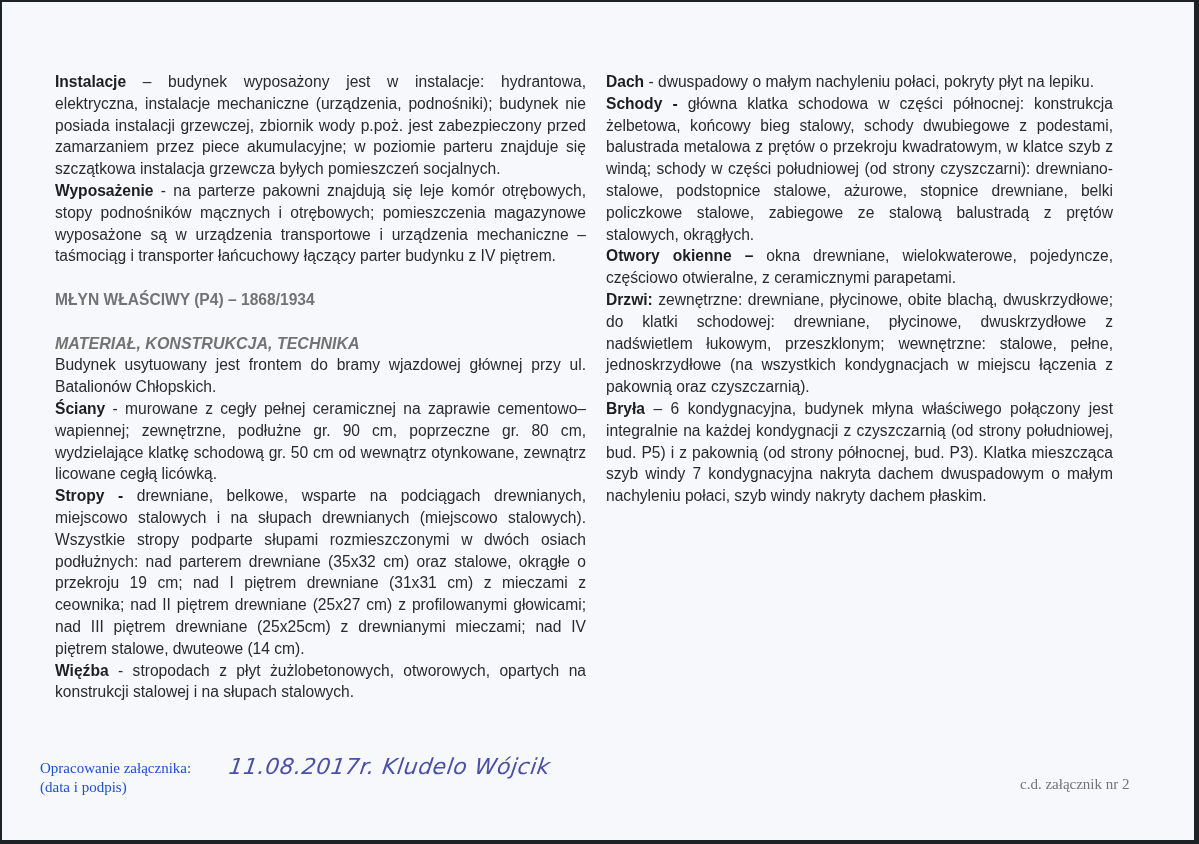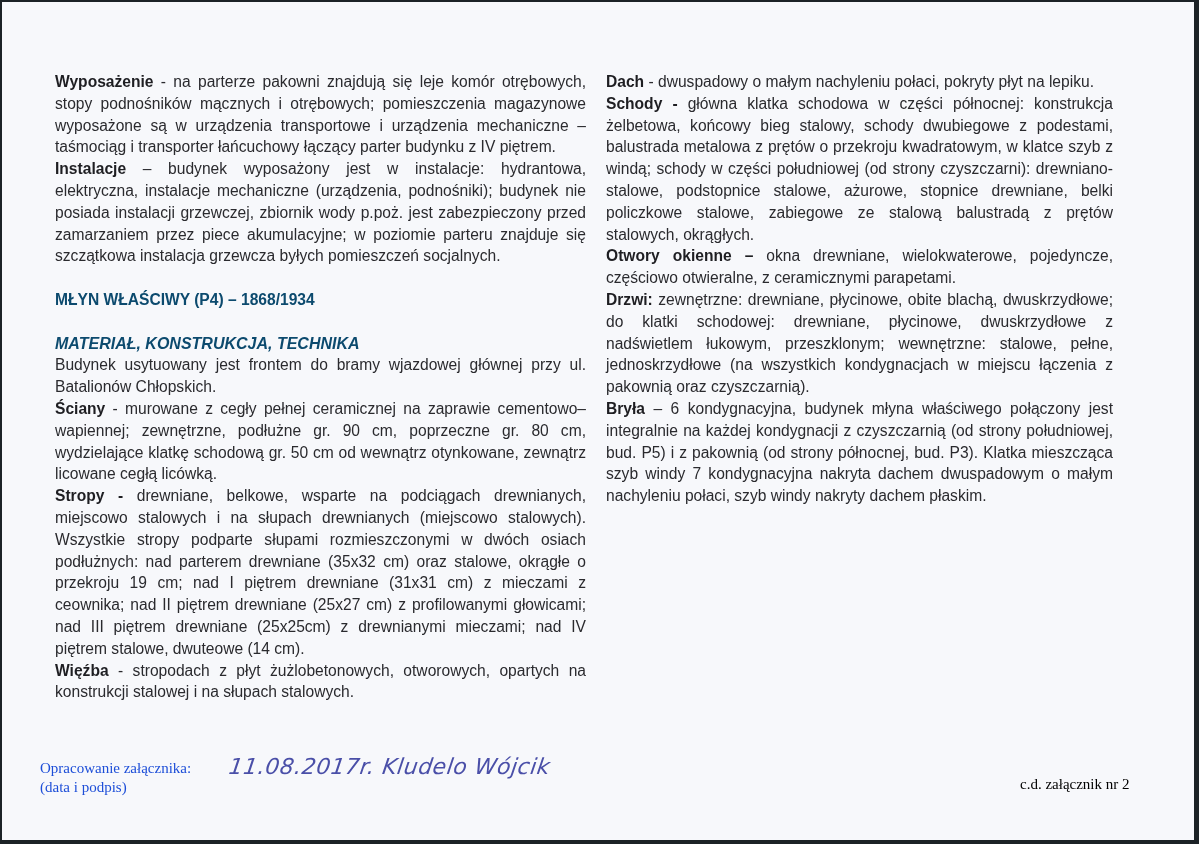--- a/index.html
+++ b/index.html
@@ -17,50 +17,50 @@
   .col {
     position: absolute; top: 69px;
     font-size: 15.6px; line-height: 21.8px;
     text-align: justify;
   }
   .col.left { left: 53px; width: 531px; }
   .col.right { left: 604px; width: 507px; }
   .col p { margin: 0; }
   .term { font-weight: bold; color: #1e1e22; }
   .u { }
-  .heading { font-weight: bold; font-size: 15.6px; color: #0c4a6e; }
+  .heading { font-weight: bold; font-size: 15.6px; color: #737373; }
   .h-building { margin-top: 21.8px !important; margin-bottom: 21.8px !important; }
   .h-section { font-size: 16px; font-style: italic; }
   .footer-left {
     position: absolute; left: 38px; top: 757px;
     font-family: "Liberation Serif", serif;
     font-size: 15px; line-height: 19px; color: #1d4ed8;
   }
   .signature {
     position: absolute; left: 227px; top: 752px;
     font-family: "DejaVu Sans", sans-serif;
     font-style: italic;
     font-size: 22px; color: #4a4fa8;
     letter-spacing: 0.5px;
     transform: skewX(-8deg);
   }
   .footer-right {
     position: absolute; left: 1018px; top: 774px;
     font-family: "Liberation Serif", serif;
-    font-size: 15px; color: #000000;
+    font-size: 15px; color: #737373;
   }
 </style>
 </head>
 <body>
 
 <div class="page">
 
   <div class="col left">
+    <p><span class="term">Instalacje</span><span> – budynek wyposażony jest w instalacje: hydrantowa, elektryczna, instalacje mechaniczne (urządzenia, podnośniki); budynek nie posiada instalacji grzewczej, zbiornik wody p.poż. jest zabezpieczony przed zamarzaniem przez piece akumulacyjne; w poziomie parteru znajduje się szczątkowa instalacja grzewcza byłych pomieszczeń socjalnych.</span></p>
     <p><span class="term">Wyposażenie</span><span> - na parterze pakowni znajdują się leje komór otrębowych, stopy podnośników mącznych i otrębowych; pomieszczenia magazynowe wyposażone są w urządzenia transportowe i urządzenia mechaniczne – taśmociąg i transporter łańcuchowy łączący parter budynku z IV piętrem.</span></p>
-    <p><span class="term">Instalacje</span><span> – budynek wyposażony jest w instalacje: hydrantowa, elektryczna, instalacje mechaniczne (urządzenia, podnośniki); budynek nie posiada instalacji grzewczej, zbiornik wody p.poż. jest zabezpieczony przed zamarzaniem przez piece akumulacyjne; w poziomie parteru znajduje się szczątkowa instalacja grzewcza byłych pomieszczeń socjalnych.</span></p>
     <p class="heading h-building">MŁYN WŁAŚCIWY (P4) – 1868/1934</p>
     <p class="heading h-section">MATERIAŁ, KONSTRUKCJA, TECHNIKA</p>
     <p>Budynek usytuowany jest frontem do bramy wjazdowej głównej przy ul. Batalionów Chłopskich.</p>
     <p><span class="term">Ściany</span><span> - murowane z cegły pełnej ceramicznej na zaprawie cementowo–wapiennej; zewnętrzne, podłużne gr. 90 cm, poprzeczne gr. 80 cm, wydzielające klatkę schodową gr. 50 cm od wewnątrz otynkowane, zewnątrz licowane cegłą licówką.</span></p>
     <p><span class="term">Stropy -</span><span> drewniane, belkowe, wsparte na podciągach drewnianych, miejscowo stalowych i na słupach drewnianych (miejscowo stalowych). Wszystkie stropy podparte słupami rozmieszczonymi w dwóch osiach podłużnych: nad parterem drewniane (35x32 cm) oraz stalowe, okrągłe o przekroju 19 cm; nad I piętrem drewniane  (31x31 cm) z mieczami z ceownika; nad II piętrem drewniane (25x27 cm) z profilowanymi głowicami; nad III piętrem drewniane (25x25cm) z drewnianymi mieczami; nad IV piętrem stalowe, dwuteowe (14 cm).</span></p>
     <p><span class="term">Więźba</span><span> - stropodach z płyt żużlobetonowych, otworowych, opartych na konstrukcji stalowej i na słupach stalowych.</span></p>
   </div>
 
   <div class="col right">
     <p><span class="term">Dach</span><span> - dwuspadowy o małym nachyleniu połaci, pokryty płyt na lepiku.</span></p>

